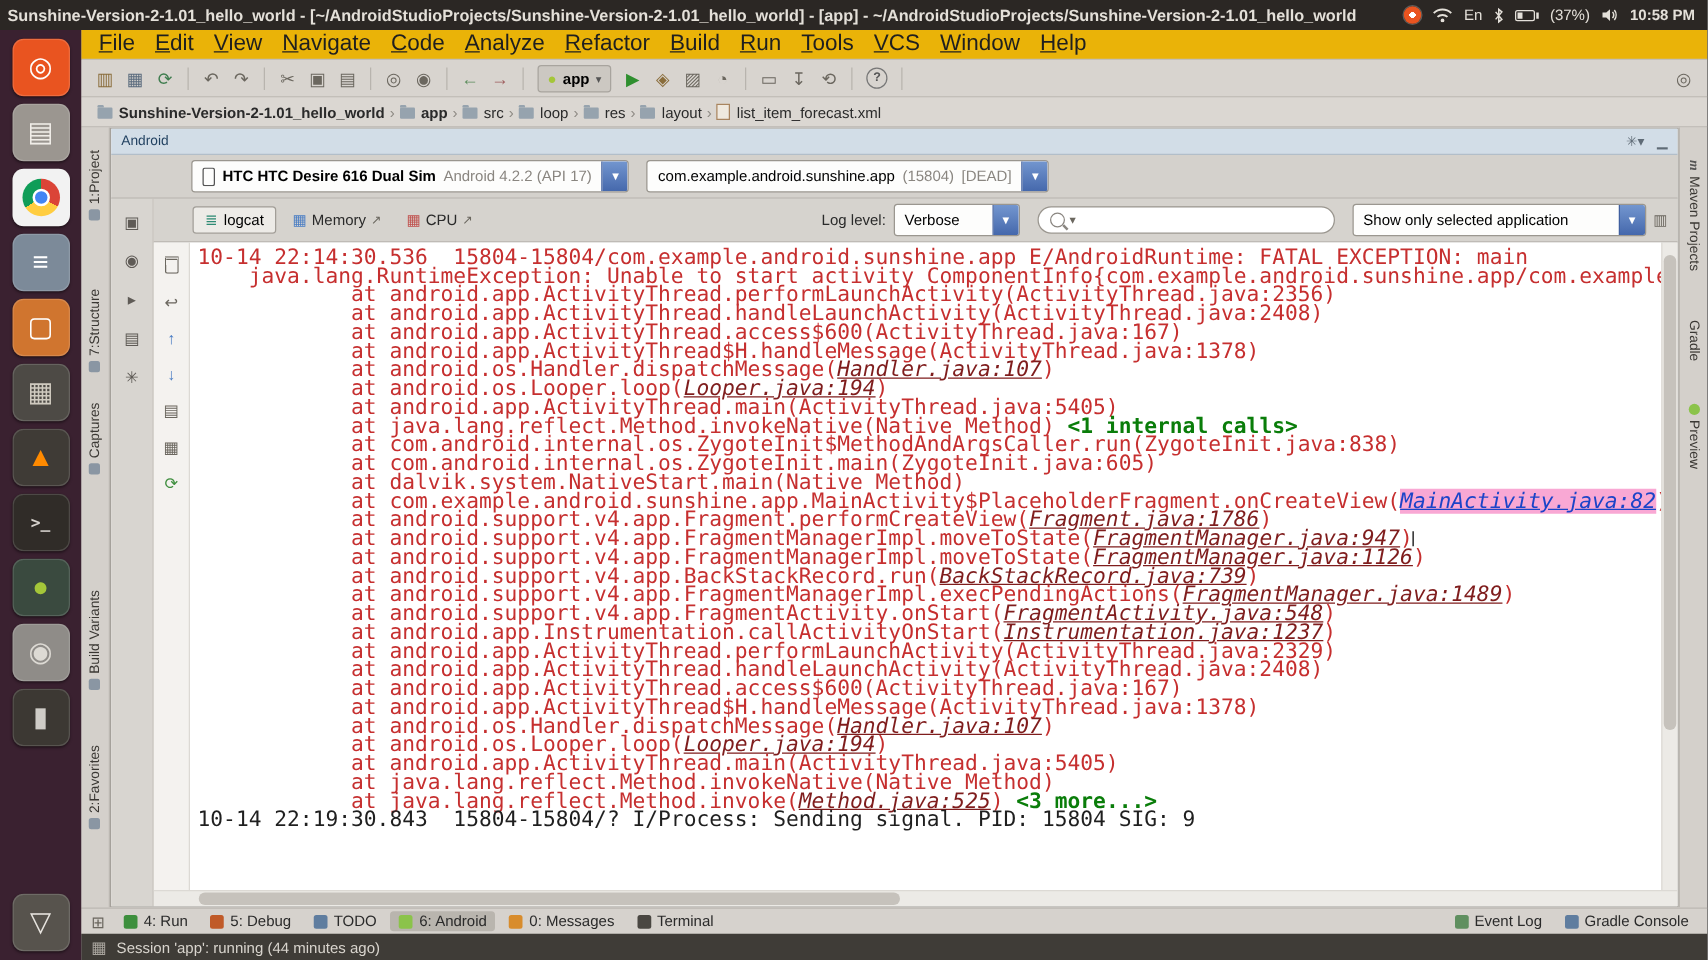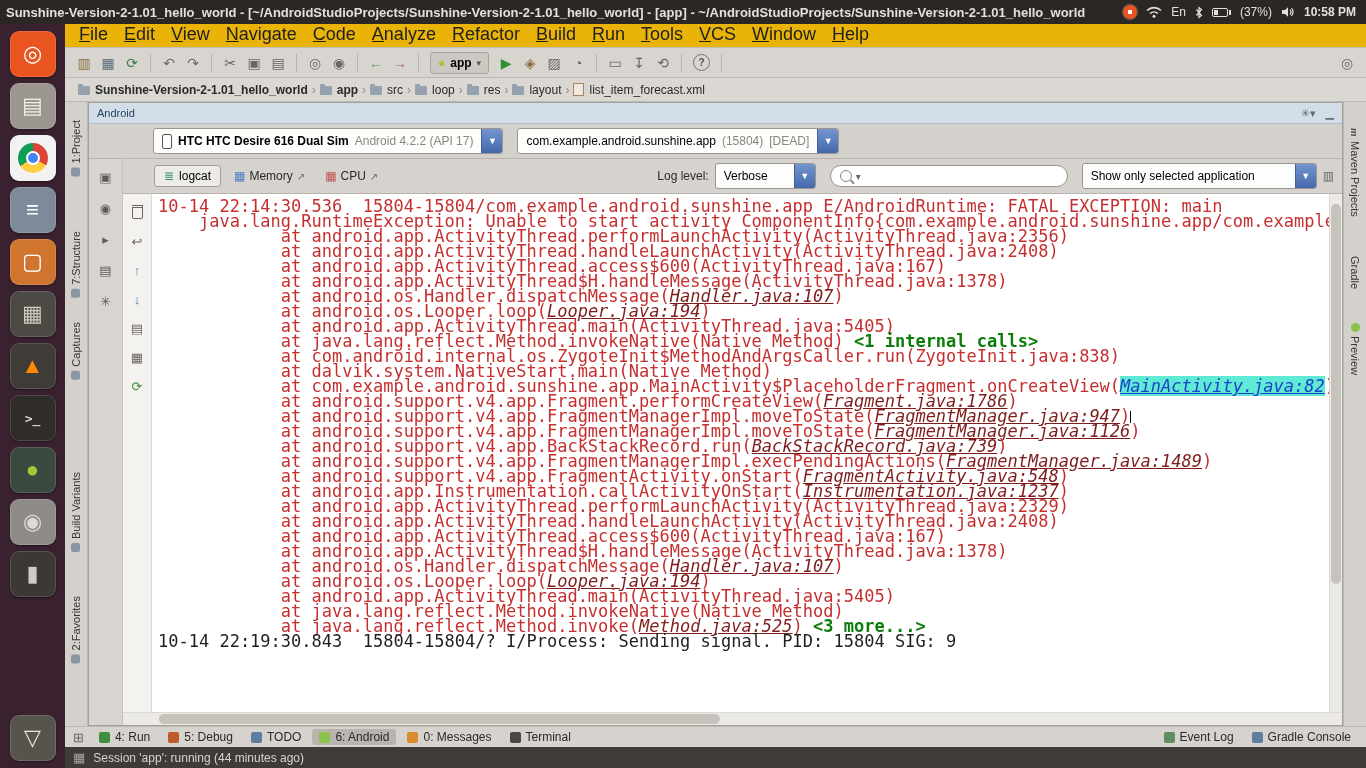--- a/index.html
+++ b/index.html
@@ -107,21 +107,21 @@
   .gutterB{width:28px;border-right:1px solid #dcd9d4;background:#f4f2ef;display:flex;flex-direction:column;
     align-items:center;padding-top:10px;gap:13px;flex:none;font-size:13px}
   .gut-ic{width:16px;height:16px;display:flex;align-items:center;justify-content:center;font-size:13px}
   .trash-ic{width:9px;height:10px;border:1px solid #6b675f;border-top:3px double #6b675f;border-radius:0 0 2px 2px}
 
   .log-wrap{flex:1;overflow:hidden;background:#fff;font-family:"DejaVu Sans Mono",monospace;font-size:17px;
     line-height:15px;padding:5px 0 0 6px;box-sizing:border-box}
   .log-line{white-space:pre}
   .seg-e{color:#c62f2f}
   .seg-l{color:#7f1d1d;font-style:italic;text-decoration:underline}
-  .seg-sl{color:#1b44c8;background:#5eead4;font-style:italic;text-decoration:underline}
+  .seg-sl{color:#1b44c8;background:#f9a8d4;font-style:italic;text-decoration:underline}
   .seg-n{color:#0a7d0a;font-weight:bold}
   .seg-i{color:#1f1f1f}
   .seg-c{display:inline-block;width:1px;height:12px;background:#000;vertical-align:-1px}
 
   .vscroll{width:12px;background:#eceae6;border-left:1px solid #dcd9d4;position:relative;flex:none}
   .vthumb{position:absolute;left:1px;right:1px;top:10px;height:380px;background:#c6c2bc;border-radius:5px}
   .hscroll{height:12px;background:#eceae6;border-top:1px solid #dcd9d4;position:relative;flex:none}
   .hthumb{position:absolute;top:1px;bottom:1px;left:36px;width:46%;background:#c6c2bc;border-radius:5px}
 
   
@@ -434,20 +434,21 @@
                 <div class="log-line"><span class="seg-e">    java.lang.RuntimeException: Unable to start activity ComponentInfo{com.example.android.sunshine.app/com.example.android.sunshine.app.MainActivity}: java.lang.NullPointerException</span></div>
                 <div class="log-line"><span class="seg-e">            at android.app.ActivityThread.performLaunchActivity(ActivityThread.java:2356)</span></div>
                 <div class="log-line"><span class="seg-e">            at android.app.ActivityThread.handleLaunchActivity(ActivityThread.java:2408)</span></div>
                 <div class="log-line"><span class="seg-e">            at android.app.ActivityThread.access$600(ActivityThread.java:167)</span></div>
                 <div class="log-line"><span class="seg-e">            at android.app.ActivityThread$H.handleMessage(ActivityThread.java:1378)</span></div>
                 <div class="log-line"><span class="seg-e">            at android.os.Handler.dispatchMessage(</span><span class="seg-l">Handler.java:107</span><span class="seg-e">)</span></div>
                 <div class="log-line"><span class="seg-e">            at android.os.Looper.loop(</span><span class="seg-l">Looper.java:194</span><span class="seg-e">)</span></div>
                 <div class="log-line"><span class="seg-e">            at android.app.ActivityThread.main(ActivityThread.java:5405)</span></div>
                 <div class="log-line"><span class="seg-e">            at java.lang.reflect.Method.invokeNative(Native Method) </span><span class="seg-n">&lt;1 internal calls&gt;</span></div>
                 <div class="log-line"><span class="seg-e">            at com.android.internal.os.ZygoteInit$MethodAndArgsCaller.run(ZygoteInit.java:838)</span></div>
+                <div class="log-line"><span class="seg-e">            at com.android.internal.os.ZygoteInit.main(ZygoteInit.java:605)</span></div>
                 <div class="log-line"><span class="seg-e">            at dalvik.system.NativeStart.main(Native Method)</span></div>
                 <div class="log-line"><span class="seg-e">            at com.example.android.sunshine.app.MainActivity$PlaceholderFragment.onCreateView(</span><span class="seg-sl">MainActivity.java:82</span><span class="seg-e">)</span></div>
                 <div class="log-line"><span class="seg-e">            at android.support.v4.app.Fragment.performCreateView(</span><span class="seg-l">Fragment.java:1786</span><span class="seg-e">)</span></div>
                 <div class="log-line"><span class="seg-e">            at android.support.v4.app.FragmentManagerImpl.moveToState(</span><span class="seg-l">FragmentManager.java:947</span><span class="seg-e">)</span><span class="seg-c"></span></div>
                 <div class="log-line"><span class="seg-e">            at android.support.v4.app.FragmentManagerImpl.moveToState(</span><span class="seg-l">FragmentManager.java:1126</span><span class="seg-e">)</span></div>
                 <div class="log-line"><span class="seg-e">            at android.support.v4.app.BackStackRecord.run(</span><span class="seg-l">BackStackRecord.java:739</span><span class="seg-e">)</span></div>
                 <div class="log-line"><span class="seg-e">            at android.support.v4.app.FragmentManagerImpl.execPendingActions(</span><span class="seg-l">FragmentManager.java:1489</span><span class="seg-e">)</span></div>
                 <div class="log-line"><span class="seg-e">            at android.support.v4.app.FragmentActivity.onStart(</span><span class="seg-l">FragmentActivity.java:548</span><span class="seg-e">)</span></div>
                 <div class="log-line"><span class="seg-e">            at android.app.Instrumentation.callActivityOnStart(</span><span class="seg-l">Instrumentation.java:1237</span><span class="seg-e">)</span></div>
                 <div class="log-line"><span class="seg-e">            at android.app.ActivityThread.performLaunchActivity(ActivityThread.java:2329)</span></div>

